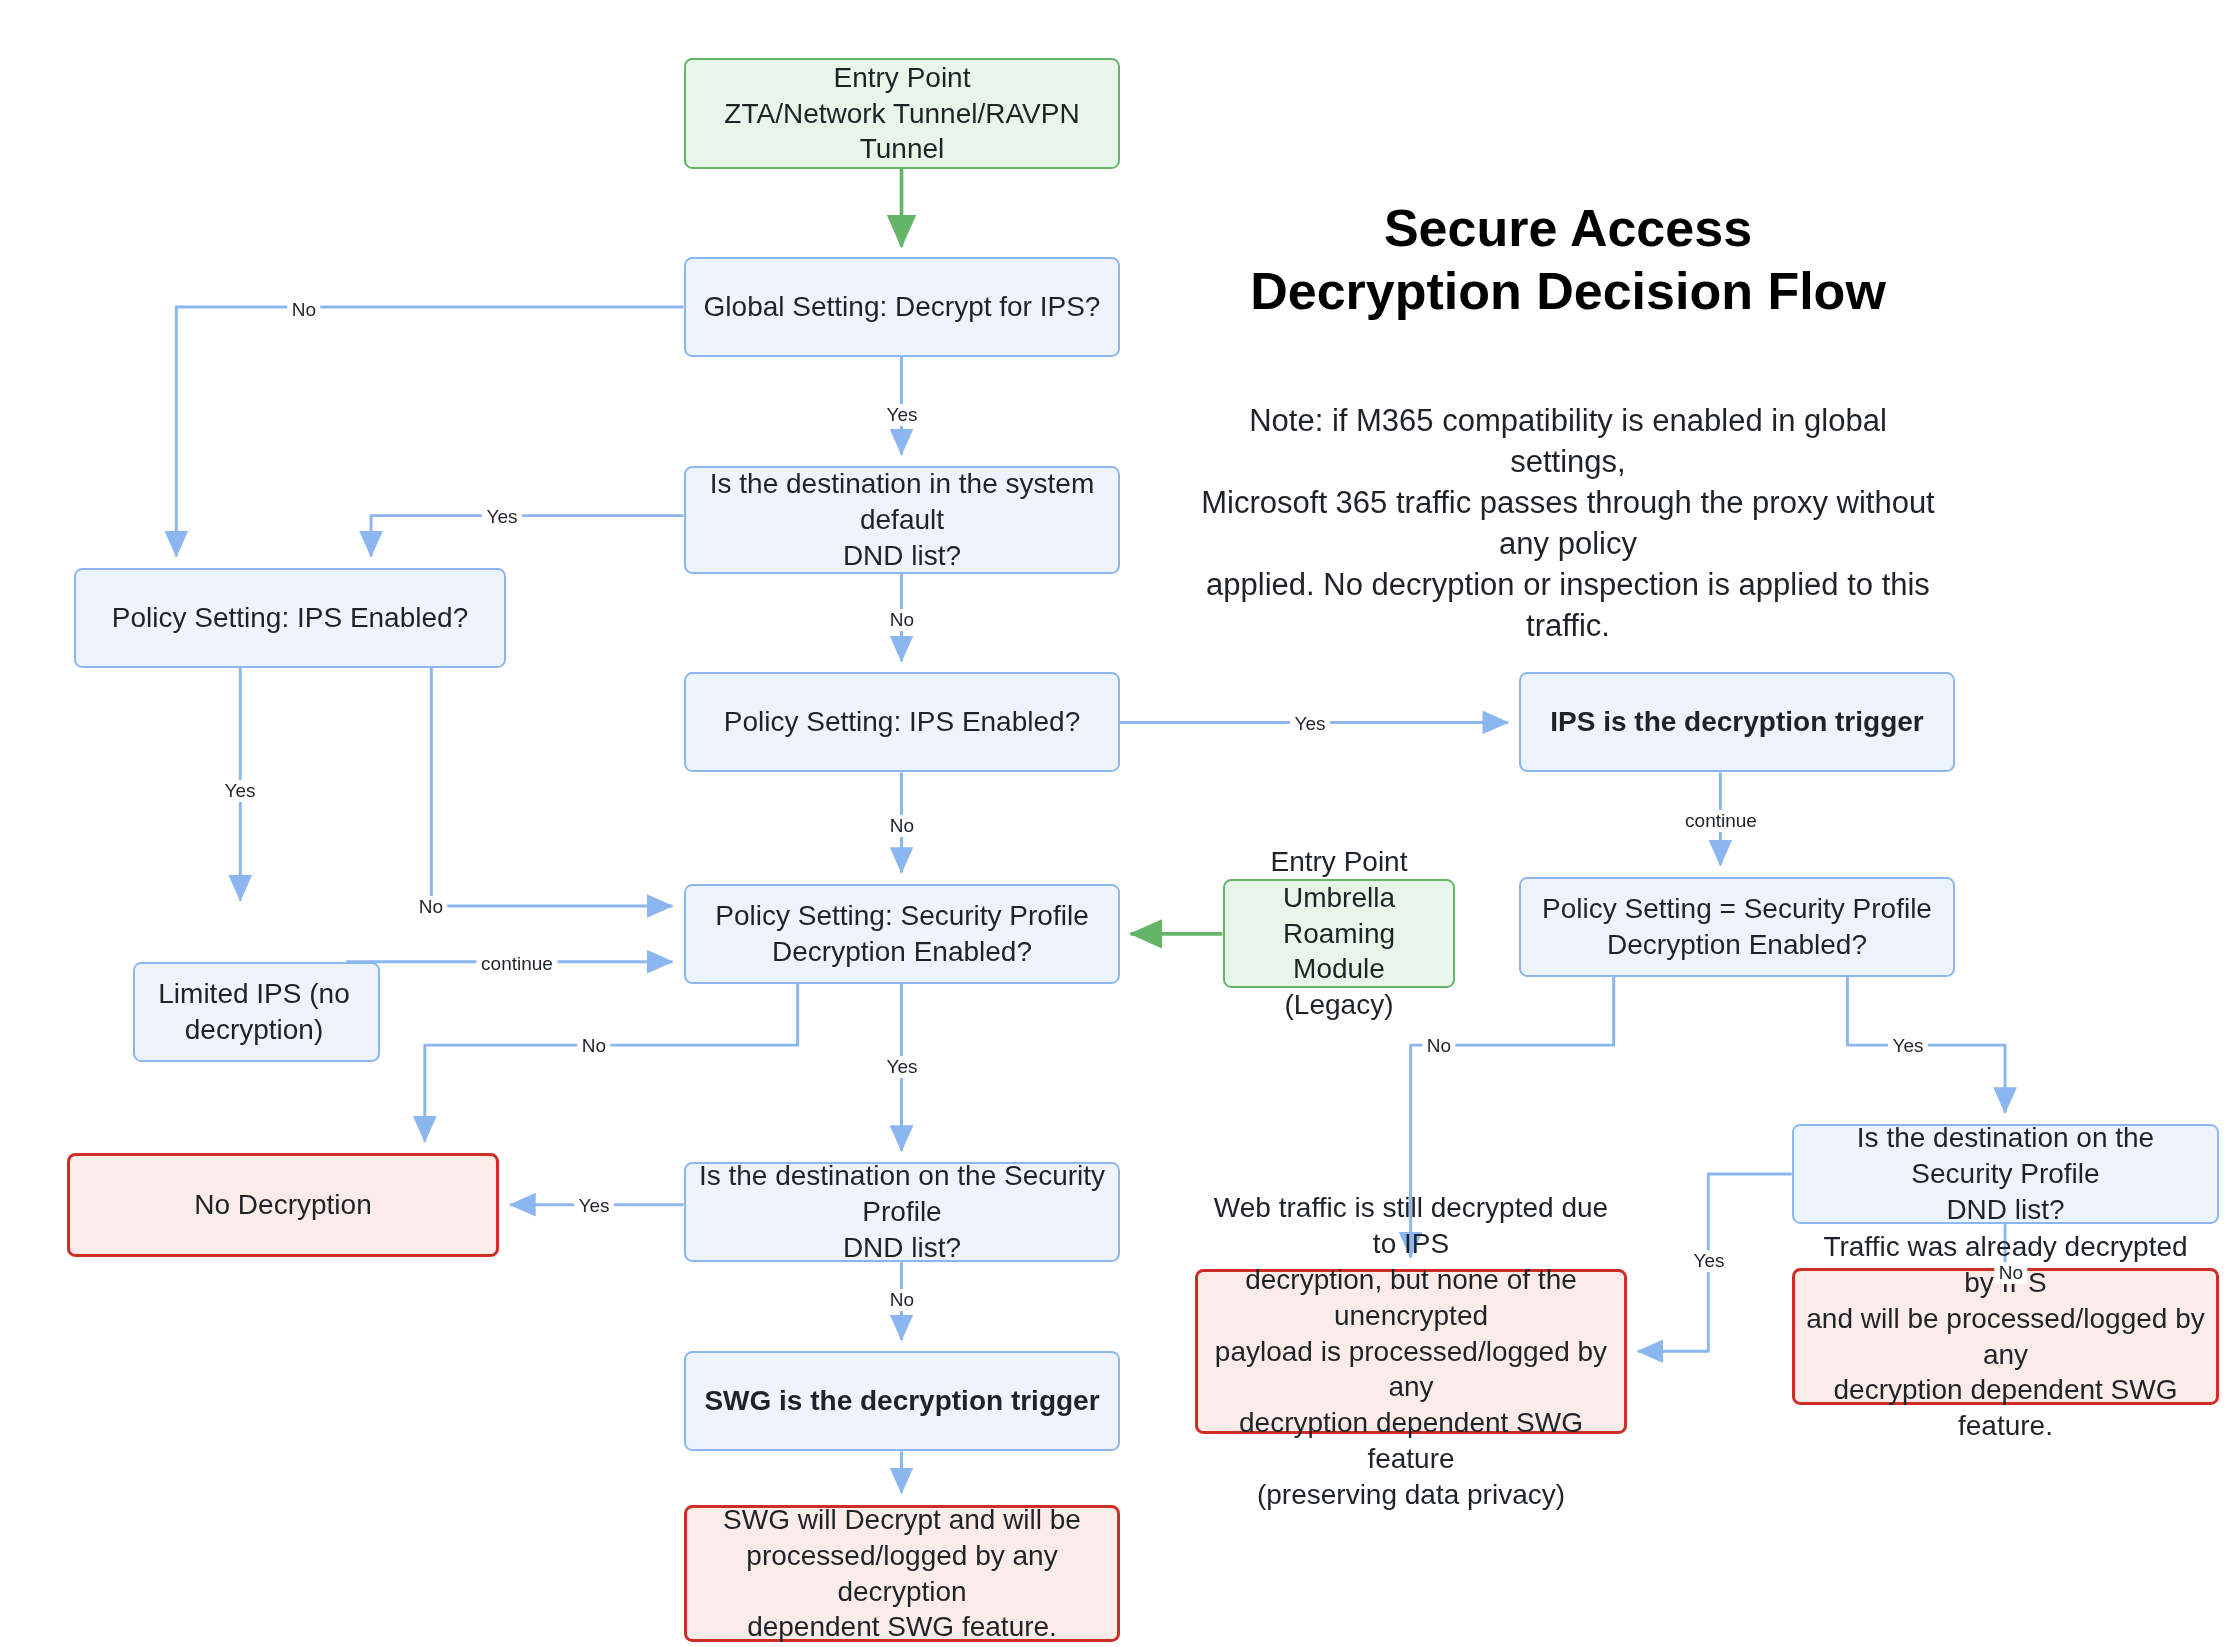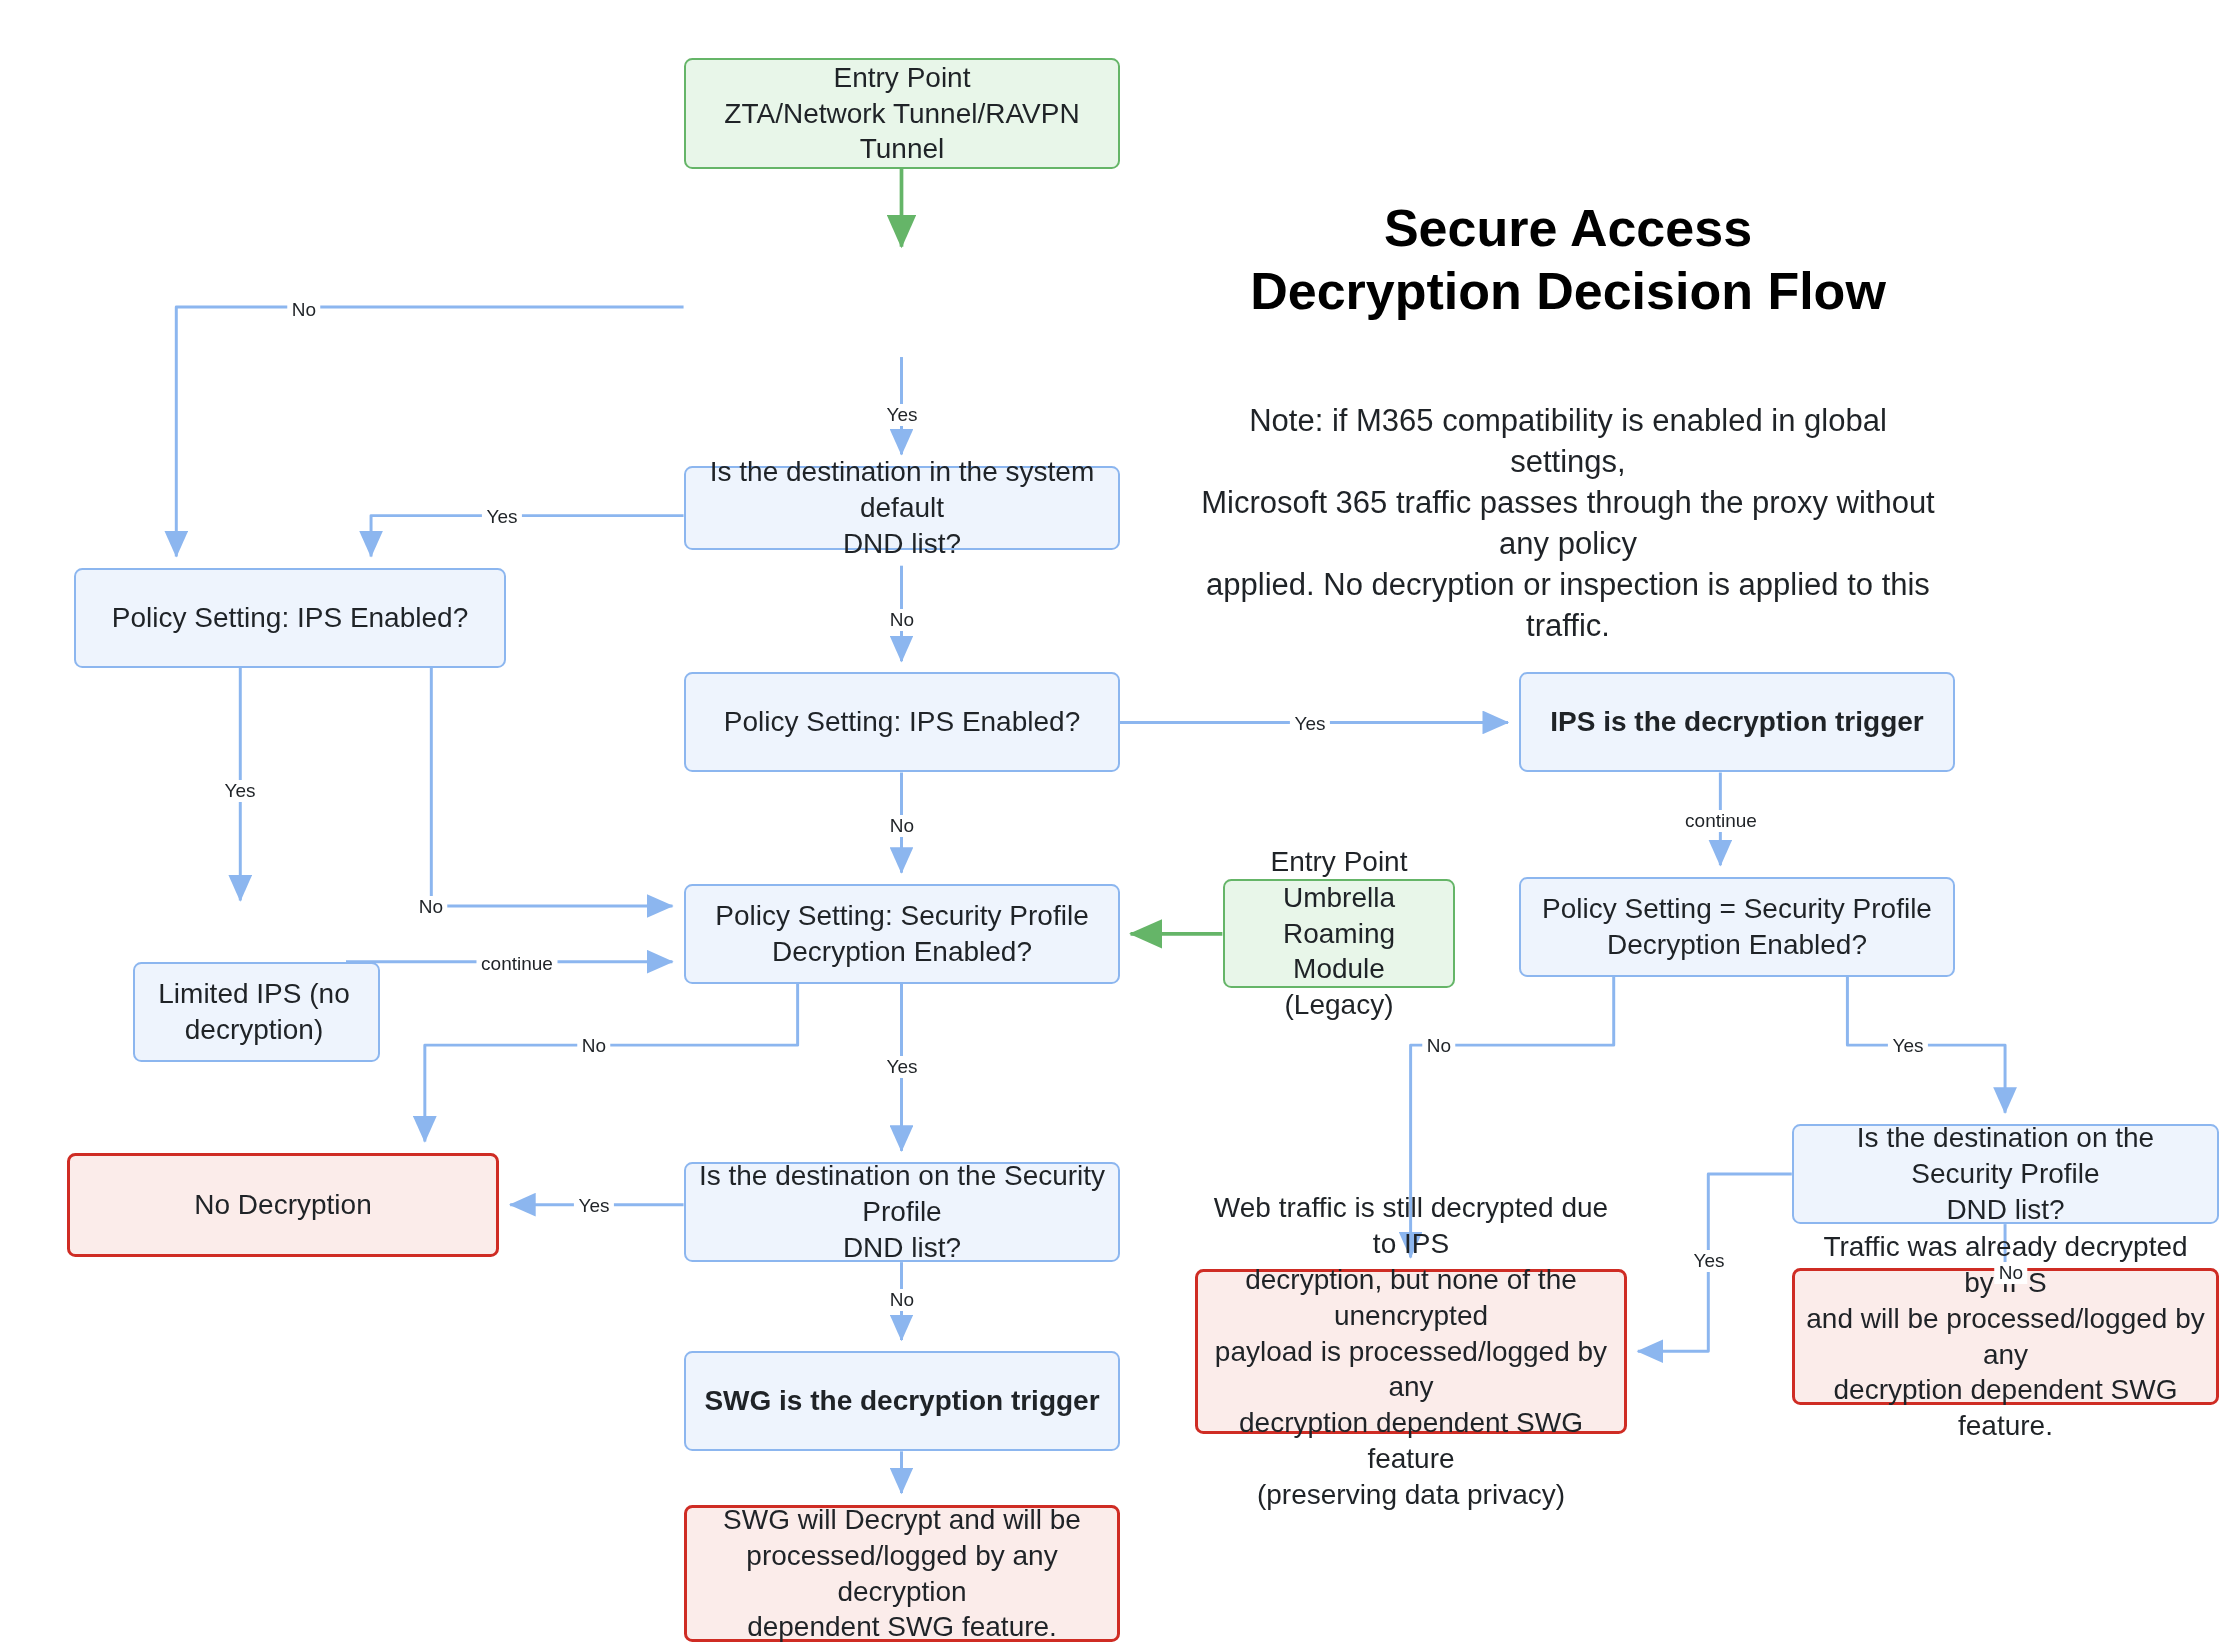--- a/index.html
+++ b/index.html
@@ -136,22 +136,25 @@
 
   <div class="note" style="left:1197px; top:401px; width:742px;">Note:  if M365 compatibility is enabled in global settings,
 Microsoft 365 traffic passes through the proxy without any policy
 applied. No decryption or inspection is applied to this traffic.</div>
 
   <div class="node n-green" style="left:684px; top:58px; width:436px; height:111px;">
     <span class="node-text">Entry Point
 ZTA/Network Tunnel/RAVPN Tunnel</span>
   </div>
 
-
-  <div class="node n-blue" style="left:684px; top:466px; width:436px; height:84px;">
+  <div class="node n-blue" style="left:684px; top:257px; width:436px; height:100px;">
+    <span class="node-text">Global Setting: Decrypt for IPS?</span>
+  </div>
+
+  <div class="node n-blue" style="left:684px; top:466px; width:436px; height:108px;">
     <span class="node-text">Is the destination in the system default
 DND list?</span>
   </div>
 
   <div class="node n-blue" style="left:74px; top:568px; width:432px; height:100px;">
     <span class="node-text">Policy Setting: IPS Enabled?</span>
   </div>
 
   <div class="node n-blue" style="left:684px; top:672px; width:436px; height:100px;">
     <span class="node-text">Policy Setting:  IPS Enabled?</span>

